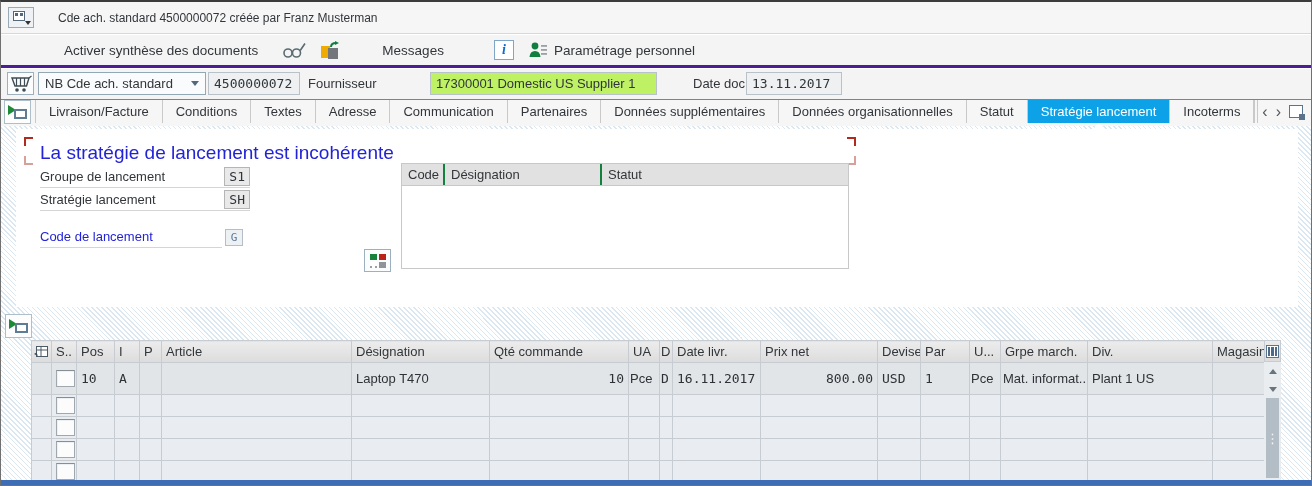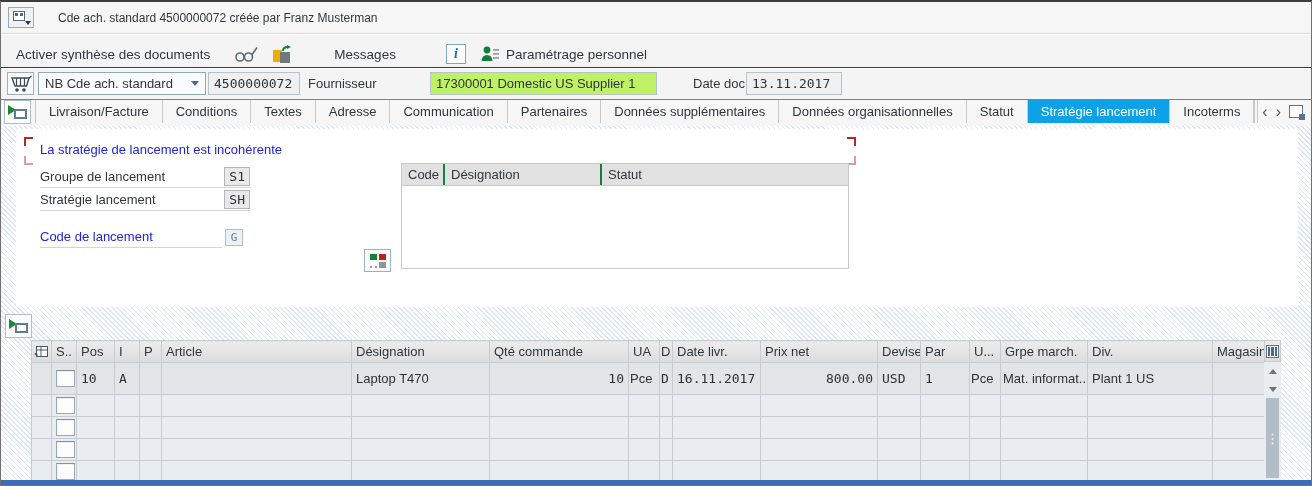--- a/index.html
+++ b/index.html
@@ -21,21 +21,21 @@
   .session-btn .inner{position:absolute; left:4px; top:3px; width:12px; height:10px;
                border:1px solid #53687a; background:#fff;}
   .session-btn .inner::before{content:""; position:absolute; left:1px; top:1px; width:3px; height:3px;
                background:#53687a; box-shadow:5px 0 0 #53687a;}
   .session-btn .caret{position:absolute; right:2px; bottom:2px; width:0; height:0;
                border-left:3px solid transparent; border-right:3px solid transparent; border-top:4px solid #333;}
   .title-text{margin-left:24px; font-size:12px; color:#32363a;}
 
   
   .toolbar{position:absolute; left:0; top:33px; width:100%; height:33px; background:#f4f4f4;
-           border-bottom:1px solid #4c1d95; display:flex; align-items:flex-end;}
+           border-bottom:3px solid #4c1d95; display:flex; align-items:center;padding-left:48px;}
   .tb-text{font-size:13.5px; color:#32363a; cursor:default;}
   .tb-btn{display:flex; align-items:center; height:26px; padding:0 6px; border:1px solid transparent;}
   .icon-glasses{width:24px; height:18px;}
   .icon-copy{width:20px; height:19px;}
   .info-box{width:20px; height:20px; border:1px solid #7fa6c7; background:#fff; color:#0a6ed1;
             font-family:"Liberation Serif",serif; font-style:italic; font-weight:bold; font-size:14px;
             display:flex; align-items:center; justify-content:center;}
   .person-wrap{width:20px; height:20px; position:relative;}
 
   
@@ -78,21 +78,21 @@
   .content{position:absolute; left:0; top:124px; width:100%; height:357px;
            background:repeating-linear-gradient(45deg,#ffffff 0 2.5px, var(--hatch) 2.5px 3.5px);}
   .white-panel{position:absolute; left:15px; top:3px; width:1282px; height:178px; background:#fff;}
 
   .brackets{position:absolute; left:8px; top:8px; width:832px; height:28px; pointer-events:none;}
   .brk{position:absolute; width:9px; height:9px;}
   .brk.tl{left:0; top:0; border-left:2px solid var(--red); border-top:2px solid var(--red);}
   .brk.tr{right:0; top:0; border-right:2px solid var(--red); border-top:2px solid var(--red);}
   .brk.bl{left:0; bottom:0; border-left:2px solid #d8a09a; border-bottom:2px solid #d8a09a;}
   .brk.br{right:0; bottom:0; border-right:2px solid #d8a09a; border-bottom:2px solid #d8a09a;}
-  .rel-msg{position:absolute; left:24px; top:13px; color:var(--blue); font-size:13px;}
+  .rel-msg{position:absolute; left:24px; top:13px; color:var(--blue); font-size:19px;}
 
   .frow{position:absolute; left:24px; width:210px; height:22px; border-bottom:1px solid #d5d5d5;
         display:flex; align-items:center; justify-content:space-between;}
   .frow .flabel{color:#32363a;}
   .sfld{background:#e9e9e9; border:1px solid #b5b5b5; color:#30353a; font-size:13px;
         padding:1px 4px; line-height:15px;}
   .code-row{position:absolute; left:24px; top:97px; width:182px; height:22px; border-bottom:1px solid #d5d5d5;
         display:flex; align-items:center;}
   .code-row .flabel{color:var(--blue); cursor:pointer;}
   .gfld{position:absolute; left:209px; top:100px; width:18px; height:17px; background:#eef1f4;

